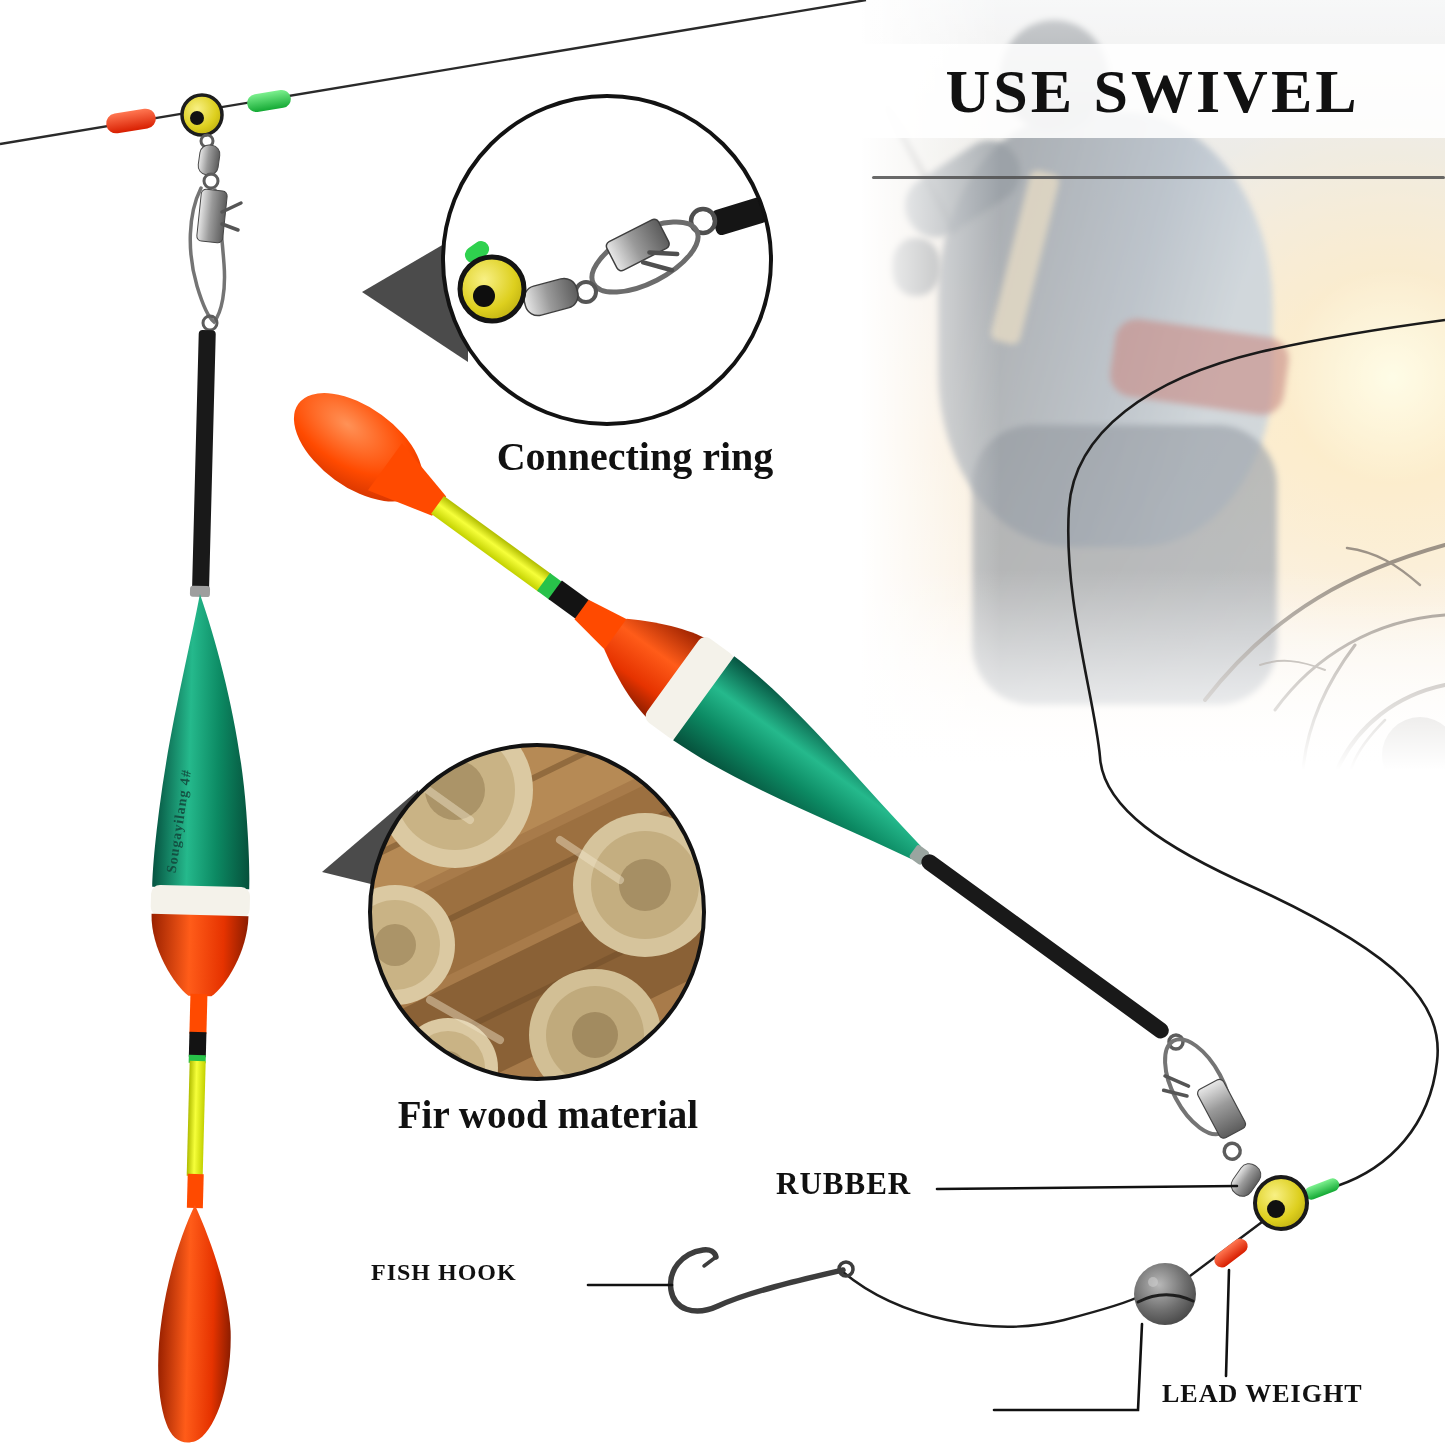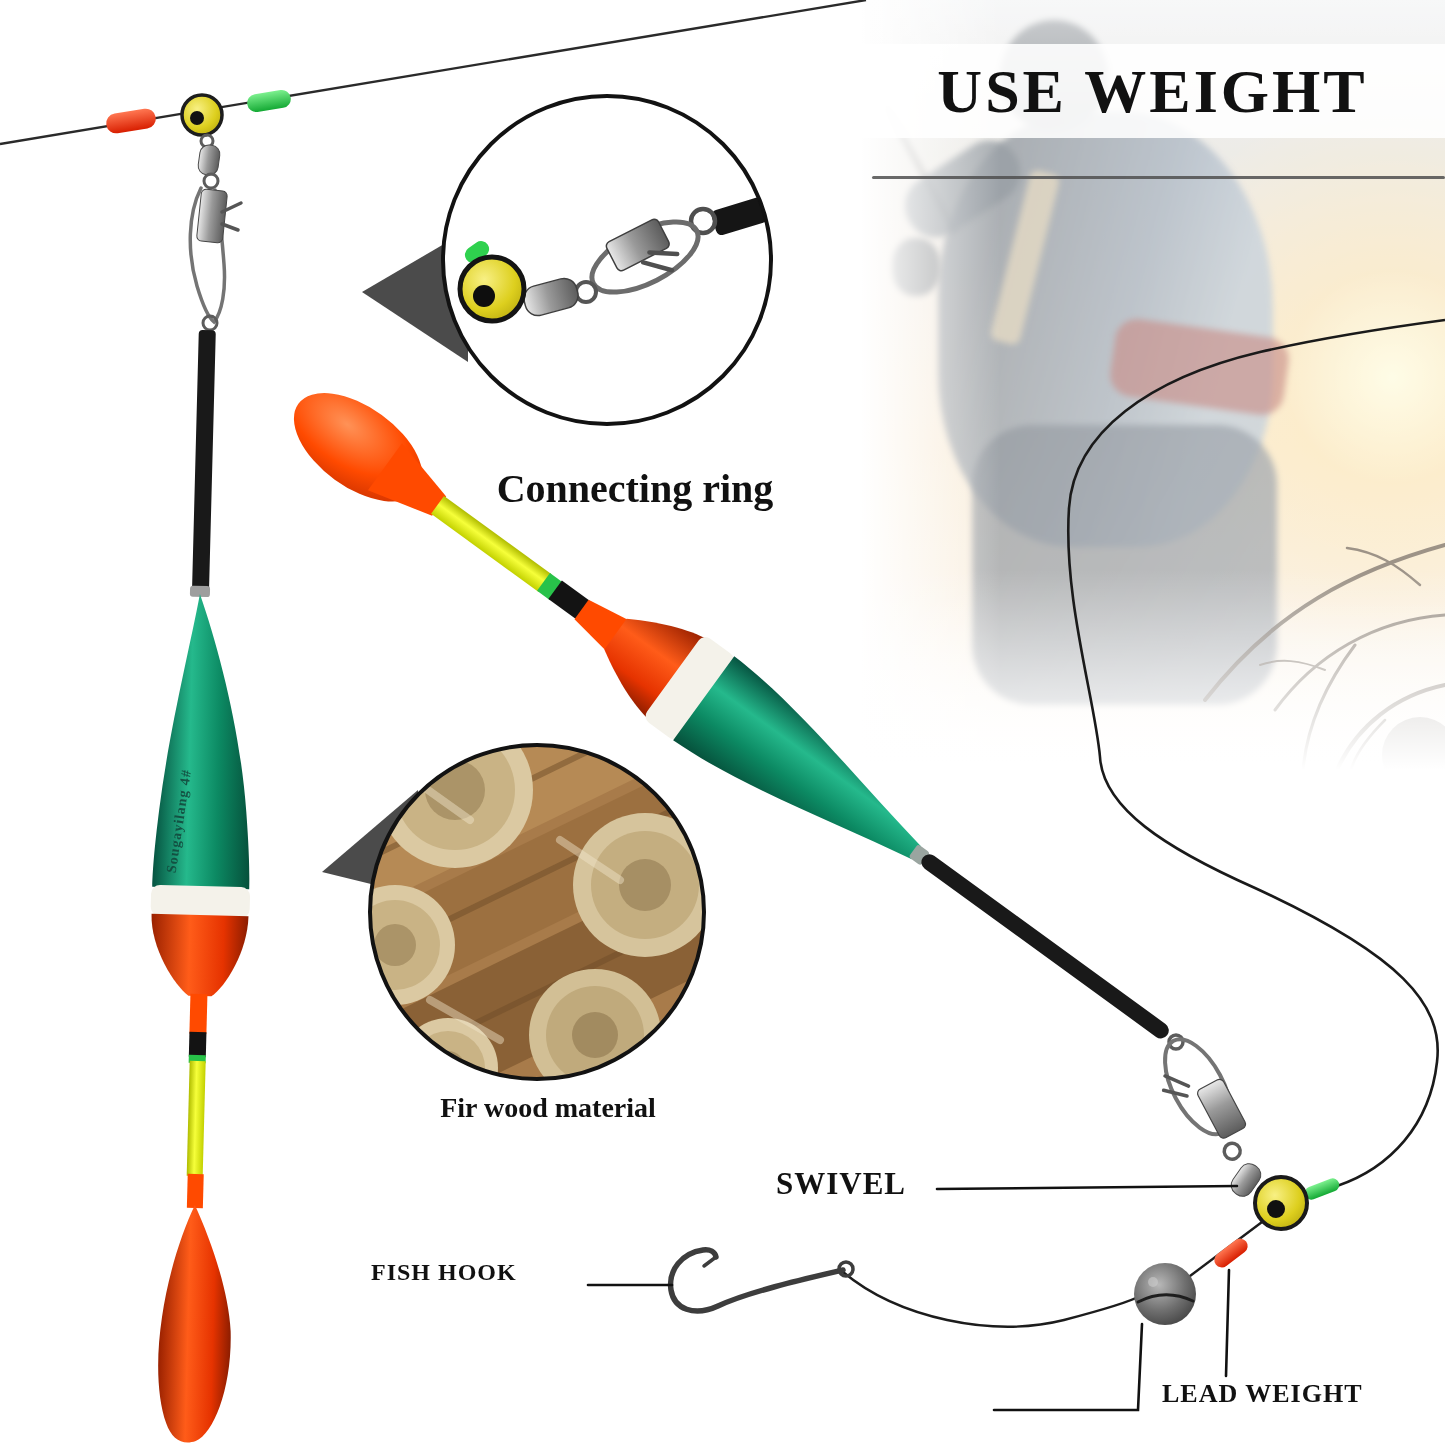--- a/index.html
+++ b/index.html
@@ -27,22 +27,22 @@
   .fadeT{position:absolute;inset:0;background:linear-gradient(180deg,rgba(255,255,255,.45),rgba(255,255,255,0) 14%);}
   .branches{position:absolute;right:0;bottom:0;}
   
   .banner{position:absolute;left:858px;top:44px;width:587px;height:94px;background:rgba(255,255,255,.88);}
   .title{position:absolute;left:860px;top:44px;width:585px;height:94px;line-height:94px;text-align:center;
          font-weight:700;font-size:62px;letter-spacing:3px;color:#151515;}
   .divider{position:absolute;left:872px;top:176px;width:573px;height:3px;background:#4f4f4f;border-radius:2px;opacity:.85;}
   
   .lbl{position:absolute;font-weight:700;color:#111;white-space:nowrap;}
   .lbl-center{text-align:center;}
-  .lbl-cring{left:420px;top:433px;width:430px;font-size:40px;margin-top:32px;}
-  .lbl-wood{left:330px;top:1092px;width:436px;font-size:28px;}
+  .lbl-cring{left:420px;top:433px;width:430px;font-size:40px;}
+  .lbl-wood{left:330px;top:1092px;width:436px;font-size:39px;}
   .lbl-swivel{left:776px;top:1166px;font-size:31px;letter-spacing:1px;}
   .lbl-hook{left:371px;top:1259px;font-size:24px;letter-spacing:1px;}
   .lbl-rubber{left:731px;top:1385px;font-size:35px;letter-spacing:1px;}
   .lbl-lead{left:1162px;top:1379px;font-size:26px;letter-spacing:1px;}
   .overlay{position:absolute;left:0;top:0;}
 </style>
 </head>
 <body>
 
 <div class="page">
@@ -68,21 +68,21 @@
       </g>
       <circle cx="395" cy="255" r="38" fill="#241a10" opacity="0.45"></circle>
     </svg>
     <div class="veil"></div>
     <div class="fadeL"></div>
     <div class="fadeB"></div>
     <div class="fadeT"></div>
   </div>
 
   <div class="banner"></div>
-  <div class="title lbl">USE WEIGHT</div>
+  <div class="title lbl">USE SWIVEL</div>
   <div class="divider"></div>
 
   <svg class="overlay" width="1445" height="1445" viewBox="0 0 1445 1445">
     <defs>
       <linearGradient id="gMetal" x1="0" y1="0" x2="1" y2="0">
         <stop offset="0" stop-color="#e8e8e8"></stop>
           <stop offset="0.45" stop-color="#9a9a9a"></stop>
           <stop offset="1" stop-color="#5c5c5c"></stop>
       </linearGradient>
       <radialGradient id="gYB" cx="0.38" cy="0.35" r="0.8">
@@ -314,16 +314,16 @@
 
       <line x1="937" y1="1189" x2="1237" y2="1186" stroke="#111" stroke-width="2.6"></line>
       <line x1="588" y1="1285" x2="672" y2="1285" stroke="#111" stroke-width="2.6"></line>
       <polyline points="994,1410 1138,1410 1142,1324" fill="none" stroke="#111" stroke-width="2.6"></polyline>
       <line x1="1226" y1="1376" x2="1229" y2="1270" stroke="#111" stroke-width="2.6"></line>
     </g>
   </svg>
 
   <div class="lbl lbl-center lbl-cring">Connecting ring</div>
   <div class="lbl lbl-center lbl-wood">Fir wood material</div>
-  <div class="lbl lbl-swivel">SWIVEL</div>
+  <div class="lbl lbl-swivel">RUBBER</div>
   <div class="lbl lbl-hook">FISH HOOK</div>
   <div class="lbl lbl-lead">LEAD WEIGHT</div>
 </div>
 
 </body></html>

